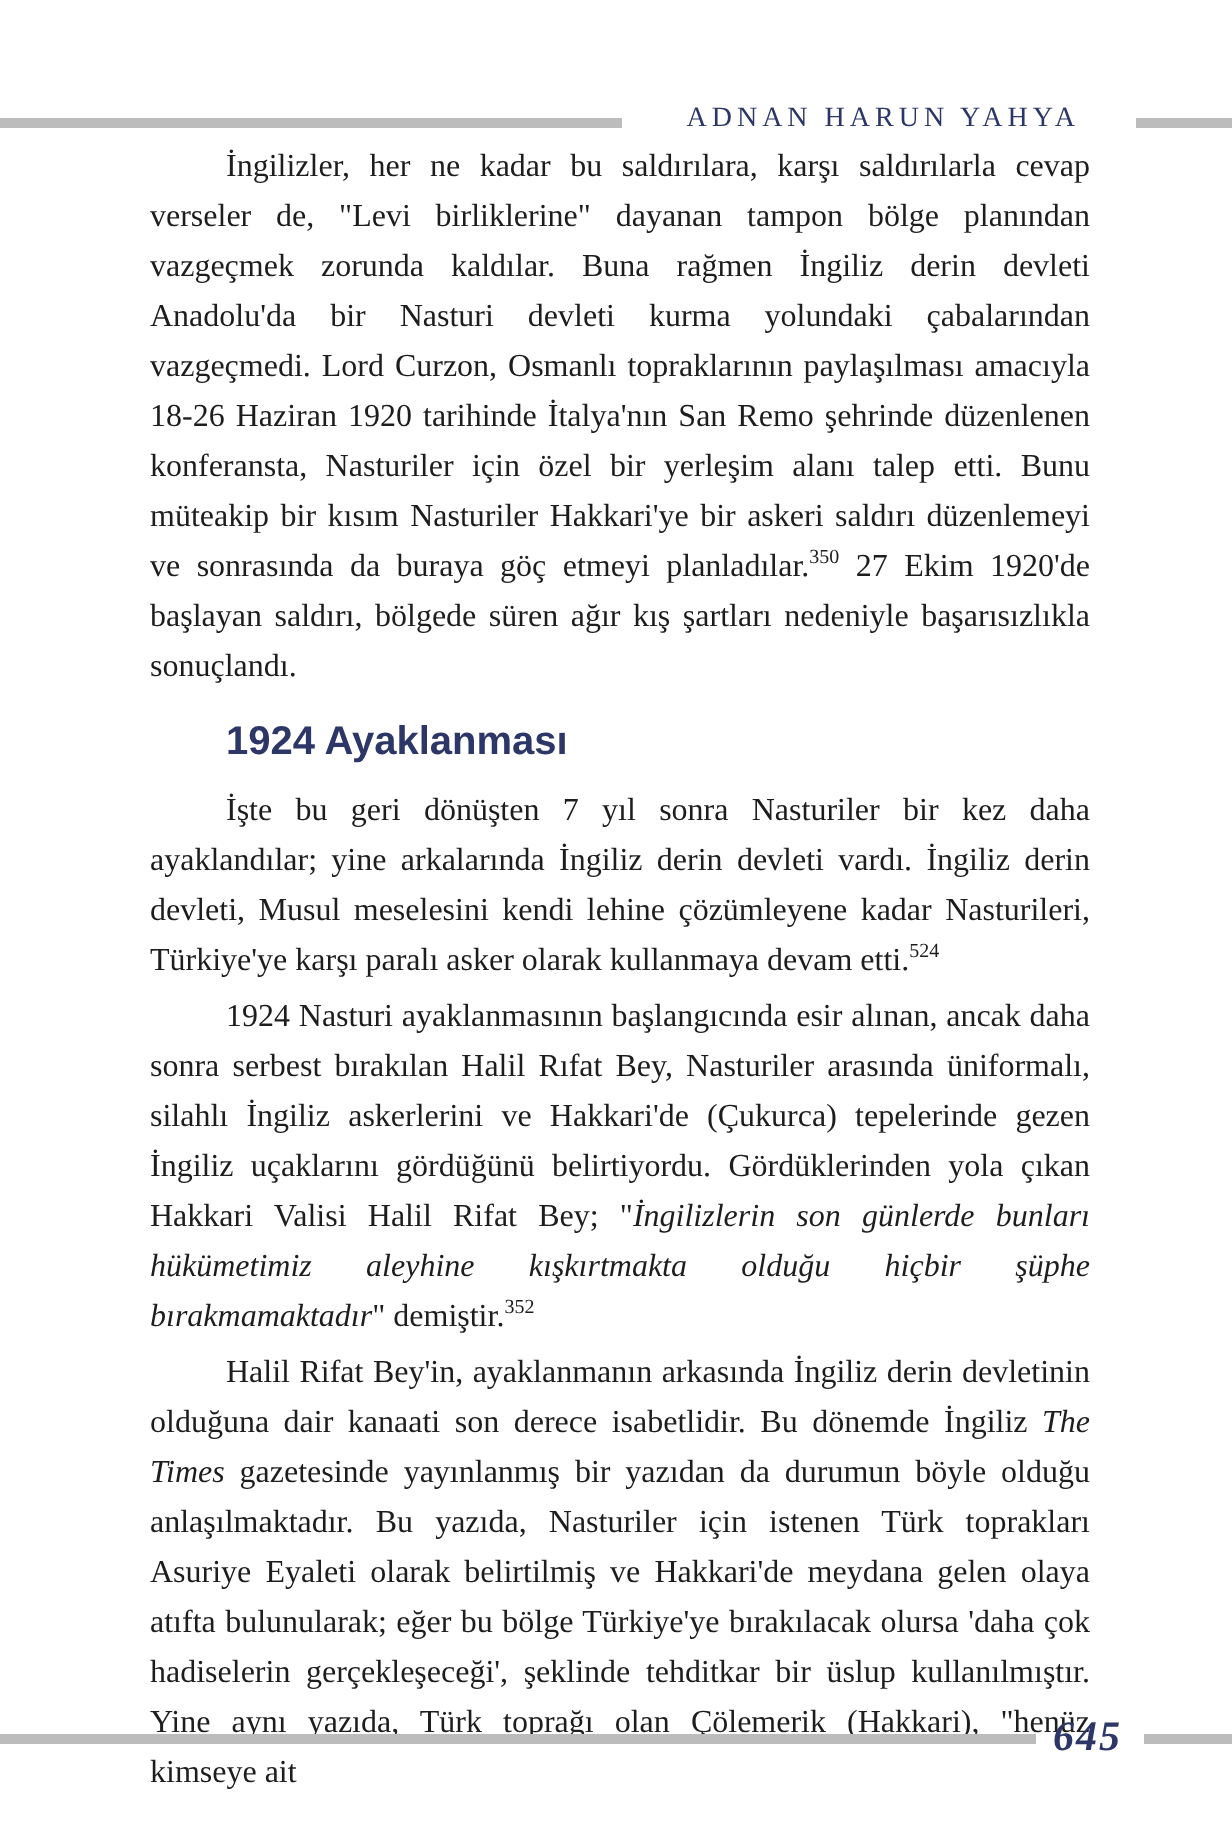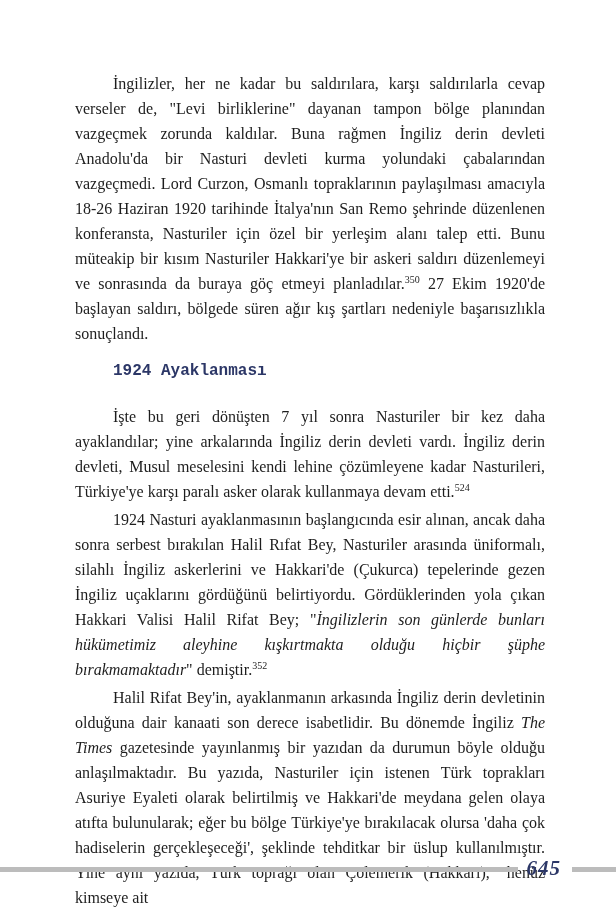--- a/index.html
+++ b/index.html
@@ -21,42 +21,47 @@
     transform:translateY(-1px);
   }
 
   .content{position:absolute;top:71px;left:75px;width:470px;}
   p.body{
     margin:0 0 3px 0;
     font-size:16px;line-height:25px;color:var(--ink);
     text-align:justify;text-indent:38px;
   }
   h2.section{
-    margin:13px 0 20px 0;
-    font-size:16px;line-height:25px;font-weight:bold;
+    margin:13px 0 9px 0;
+    font-size:20px;line-height:25px;font-weight:bold;
     color:var(--navy);text-indent:38px;
-    font-family:Liberation Mono, monospace;
+    font-family:Liberation Sans, sans-serif;
   }
   .it{font-style:italic;}
   .fn{vertical-align:super;font-size:10px;line-height:0;}
 
   .footer{position:absolute;top:857px;left:0;right:0;display:flex;align-items:center;}
   .footer .rule-left{flex:1;margin-right:9px;}
   .footer .rule-right{width:44px;margin-left:11px;}
   .page-number{
     font-size:21px;font-style:italic;font-weight:bold;
     color:var(--navy);white-space:nowrap;transform:translateY(-1px);
     letter-spacing:1px;
   }
 </style>
 </head>
 <body>
 
 <div class="page">
 
+  <div class="header">
+    <div class="rule rule-left"></div>
+    <div class="author">ADNAN HARUN YAHYA</div>
+    <div class="rule rule-right"></div>
+  </div>
 
   <div class="content">
     <p class="body"><span>İngilizler, her ne kadar bu saldırılara, karşı saldırılarla cevap verseler de, "Levi birliklerine" dayanan tampon bölge planından vazgeçmek zorunda kaldılar. Buna rağmen İngiliz derin devleti Anadolu'da bir Nasturi devleti kurma yolundaki çabalarından vazgeçmedi. Lord Curzon, Osmanlı topraklarının paylaşılması amacıyla 18-26 Haziran 1920 tarihinde İtalya'nın San Remo şehrinde düzenlenen konferansta, Nasturiler için özel bir yerleşim alanı talep etti. Bunu müteakip bir kısım Nasturiler Hakkari'ye bir askeri saldırı düzenlemeyi ve sonrasında da buraya göç etmeyi planladılar.</span><span class="fn">350</span><span> 27 Ekim 1920'de başlayan saldırı, bölgede süren ağır kış şartları nedeniyle başarısızlıkla sonuçlandı.</span></p>
     <h2 class="section">1924 Ayaklanması</h2>
     <p class="body"><span>İşte bu geri dönüşten 7 yıl sonra Nasturiler bir kez daha ayaklandılar; yine arkalarında İngiliz derin devleti vardı. İngiliz derin devleti, Musul meselesini kendi lehine çözümleyene kadar Nasturileri, Türkiye'ye karşı paralı asker olarak kullanmaya devam etti.</span><span class="fn">524</span></p>
     <p class="body"><span>1924 Nasturi ayaklanmasının başlangıcında esir alınan, ancak daha sonra serbest bırakılan Halil Rıfat Bey, Nasturiler arasında üniformalı, silahlı İngiliz askerlerini ve Hakkari'de (Çukurca) tepelerinde gezen İngiliz uçaklarını gördüğünü belirtiyordu. Gördüklerinden yola çıkan Hakkari Valisi Halil Rifat Bey; "</span><span class="it">İngilizlerin son günlerde bunları hükümetimiz aleyhine kışkırtmakta olduğu hiçbir şüphe bırakmamaktadır</span><span>" demiştir.</span><span class="fn">352</span></p>
     <p class="body"><span>Halil Rifat Bey'in, ayaklanmanın arkasında İngiliz derin devletinin olduğuna dair kanaati son derece isabetlidir. Bu dönemde İngiliz </span><span class="it">The Times</span><span> gazetesinde yayınlanmış bir yazıdan da durumun böyle olduğu anlaşılmaktadır. Bu yazıda, Nasturiler için istenen Türk toprakları Asuriye Eyaleti olarak belirtilmiş ve Hakkari'de meydana gelen olaya atıfta bulunularak; eğer bu bölge Türkiye'ye bırakılacak olursa 'daha çok hadiselerin gerçekleşeceği', şeklinde tehditkar bir üslup kullanılmıştır. Yine aynı yazıda, Türk toprağı olan Çölemerik (Hakkari), "henüz kimseye ait</span></p>
   </div>
 
   <div class="footer">

